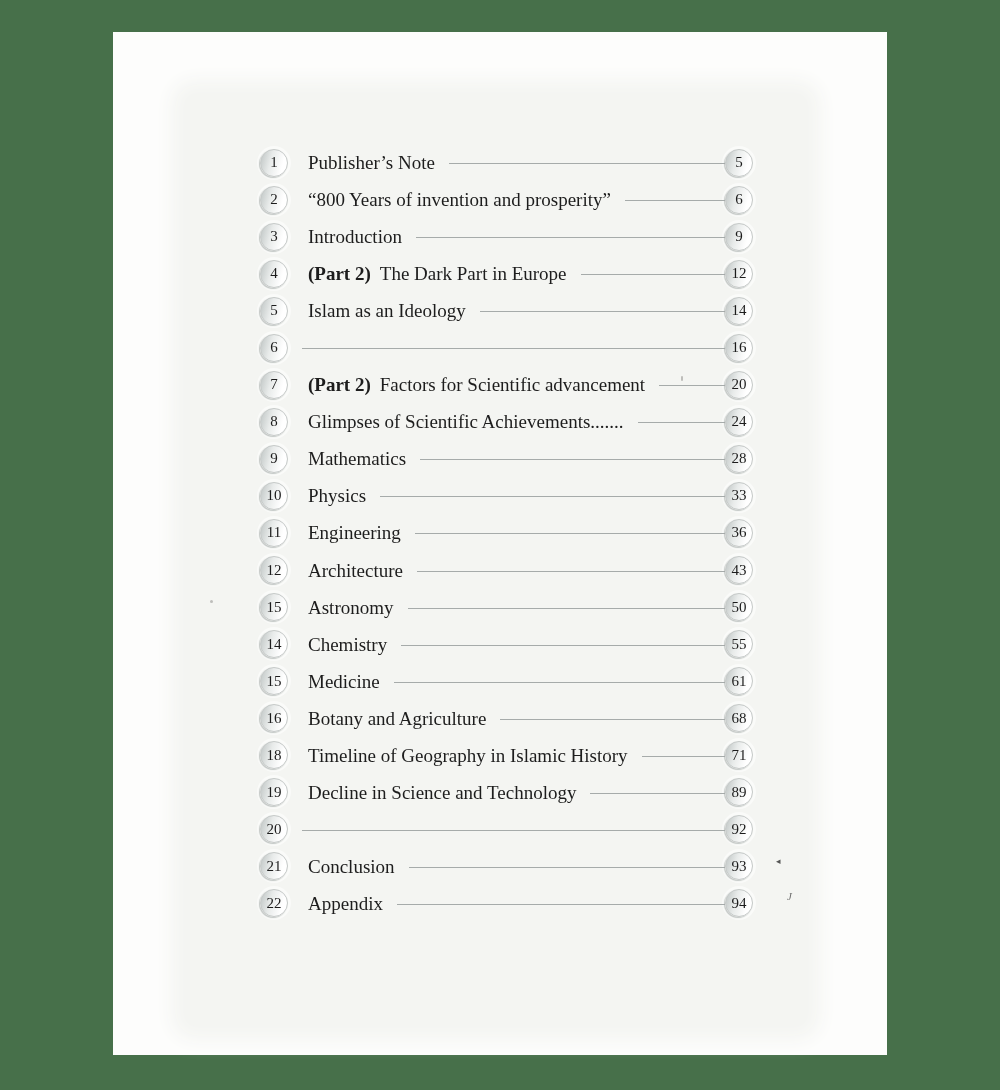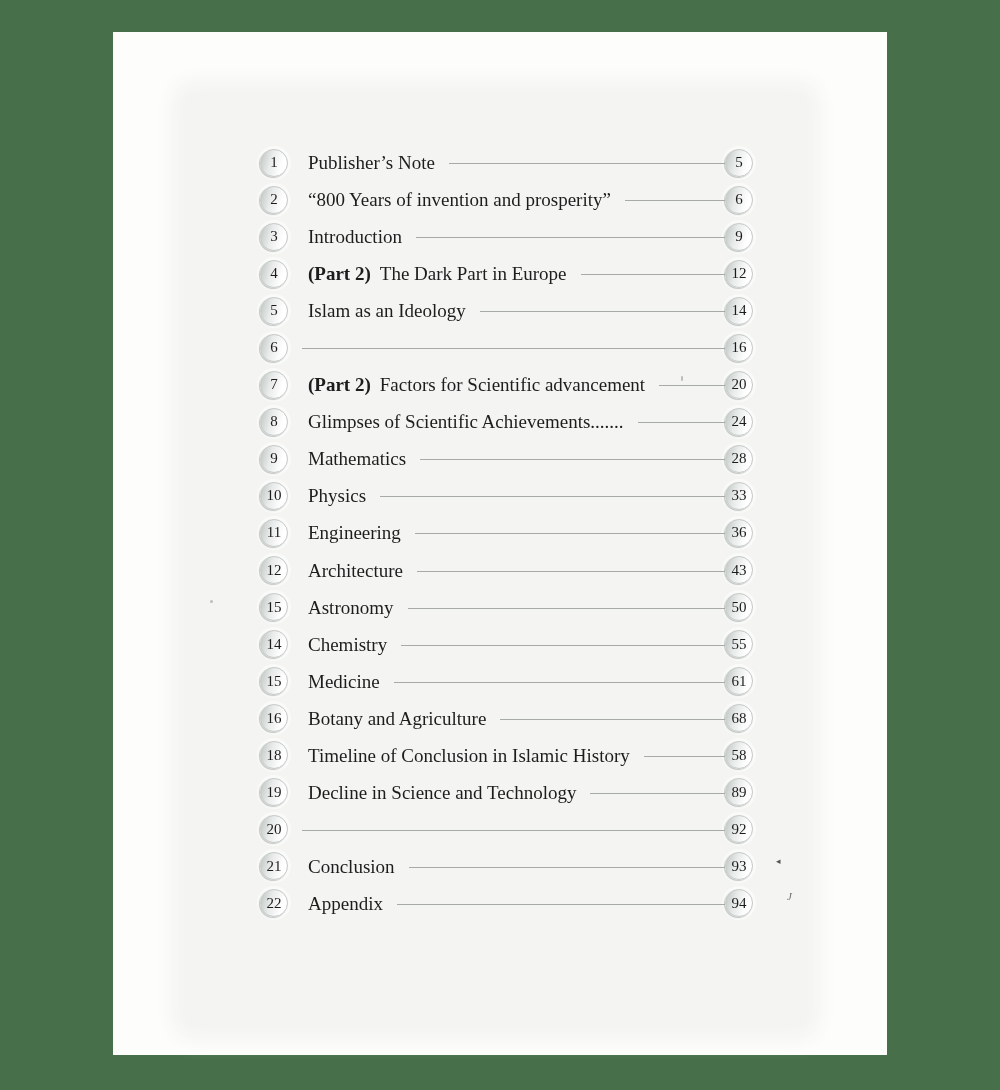--- a/index.html
+++ b/index.html
@@ -162,23 +162,23 @@
   <div class="toc-row">
     <span class="badge num-badge">16</span>
     <span class="entry-title"><span class="entry-prefix"></span><span class="entry-text">Botany and Agriculture</span></span>
     <span class="leader"></span>
     <span class="badge page-badge">68</span>
   </div>
 
 
   <div class="toc-row">
     <span class="badge num-badge">18</span>
-    <span class="entry-title"><span class="entry-prefix"></span><span class="entry-text">Timeline of Conclusion in Islamic History</span></span>
-    <span class="leader"></span>
-    <span class="badge page-badge">58</span>
+    <span class="entry-title"><span class="entry-prefix"></span><span class="entry-text">Timeline of Geography in Islamic History</span></span>
+    <span class="leader"></span>
+    <span class="badge page-badge">71</span>
   </div>
 
   <div class="toc-row">
     <span class="badge num-badge">19</span>
     <span class="entry-title"><span class="entry-prefix"></span><span class="entry-text">Decline in Science and Technology</span></span>
     <span class="leader"></span>
     <span class="badge page-badge">89</span>
   </div>
 
   <div class="toc-row">

